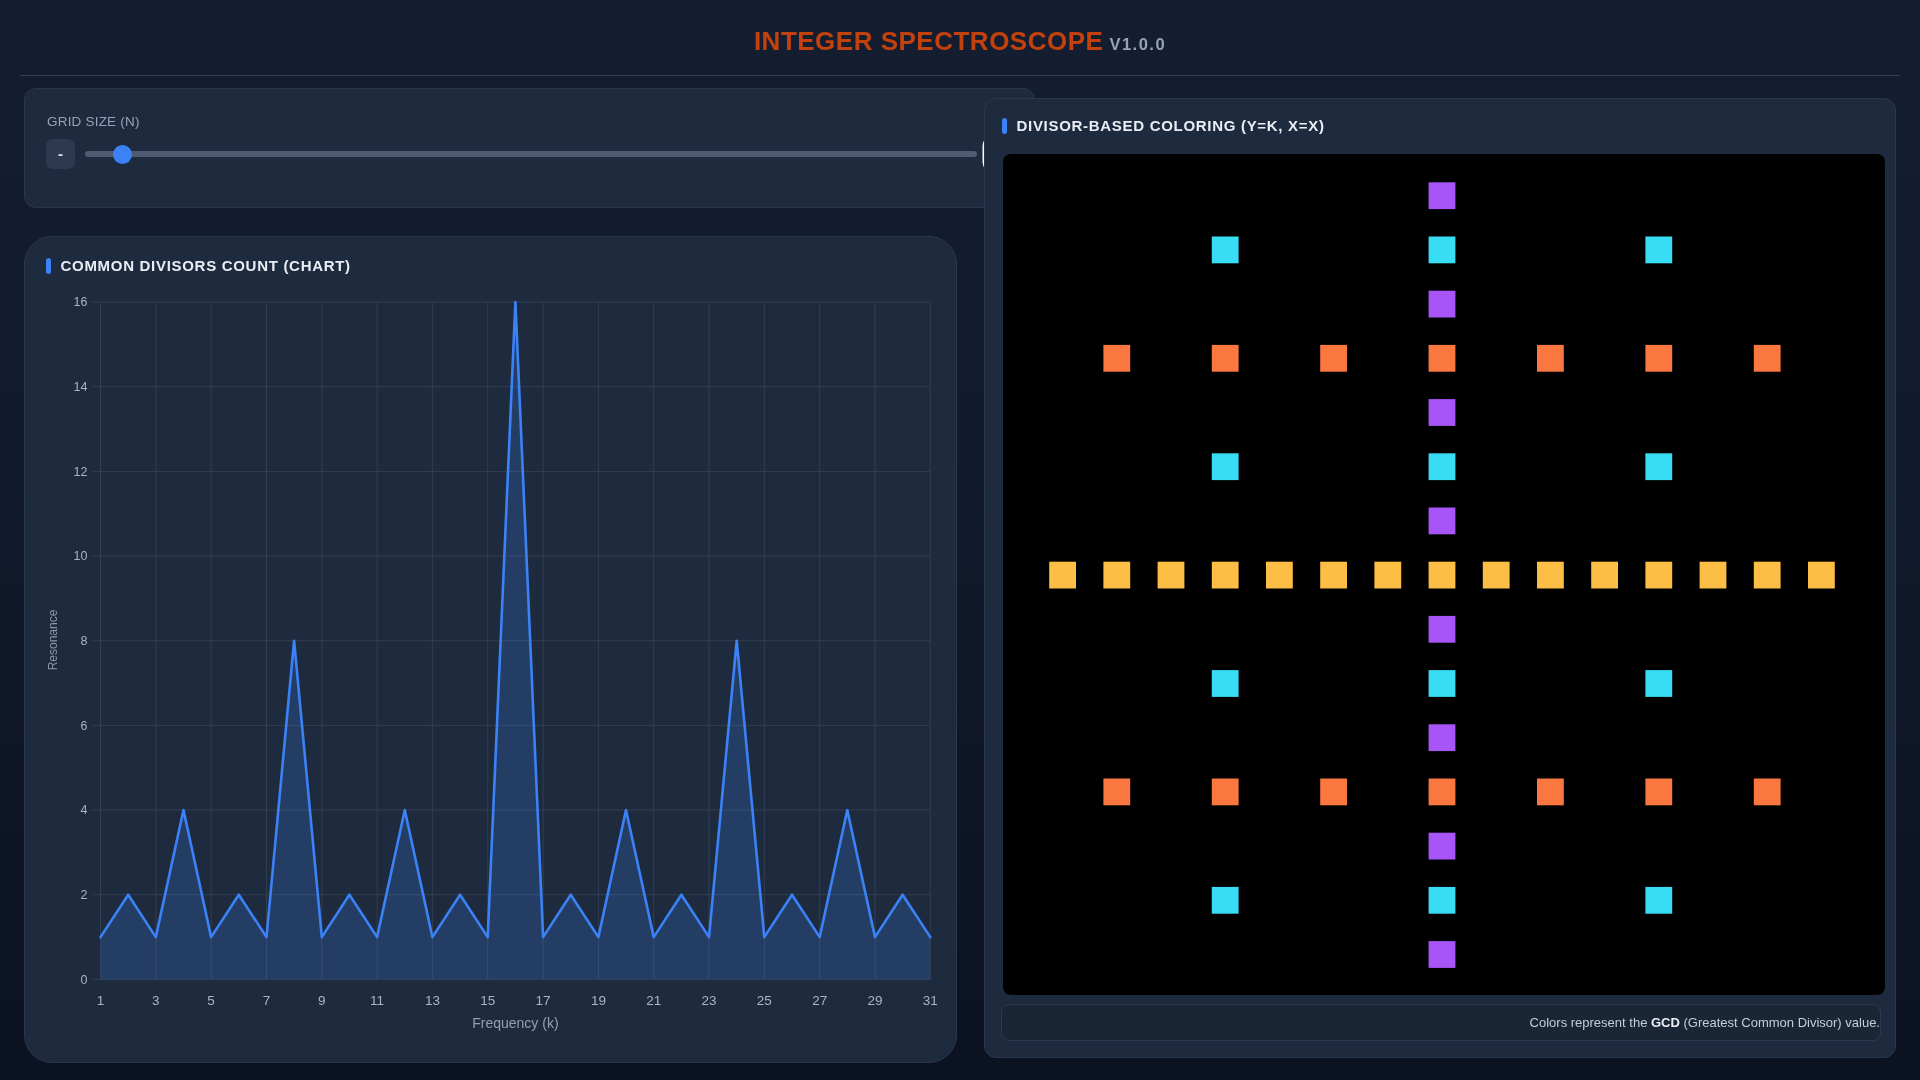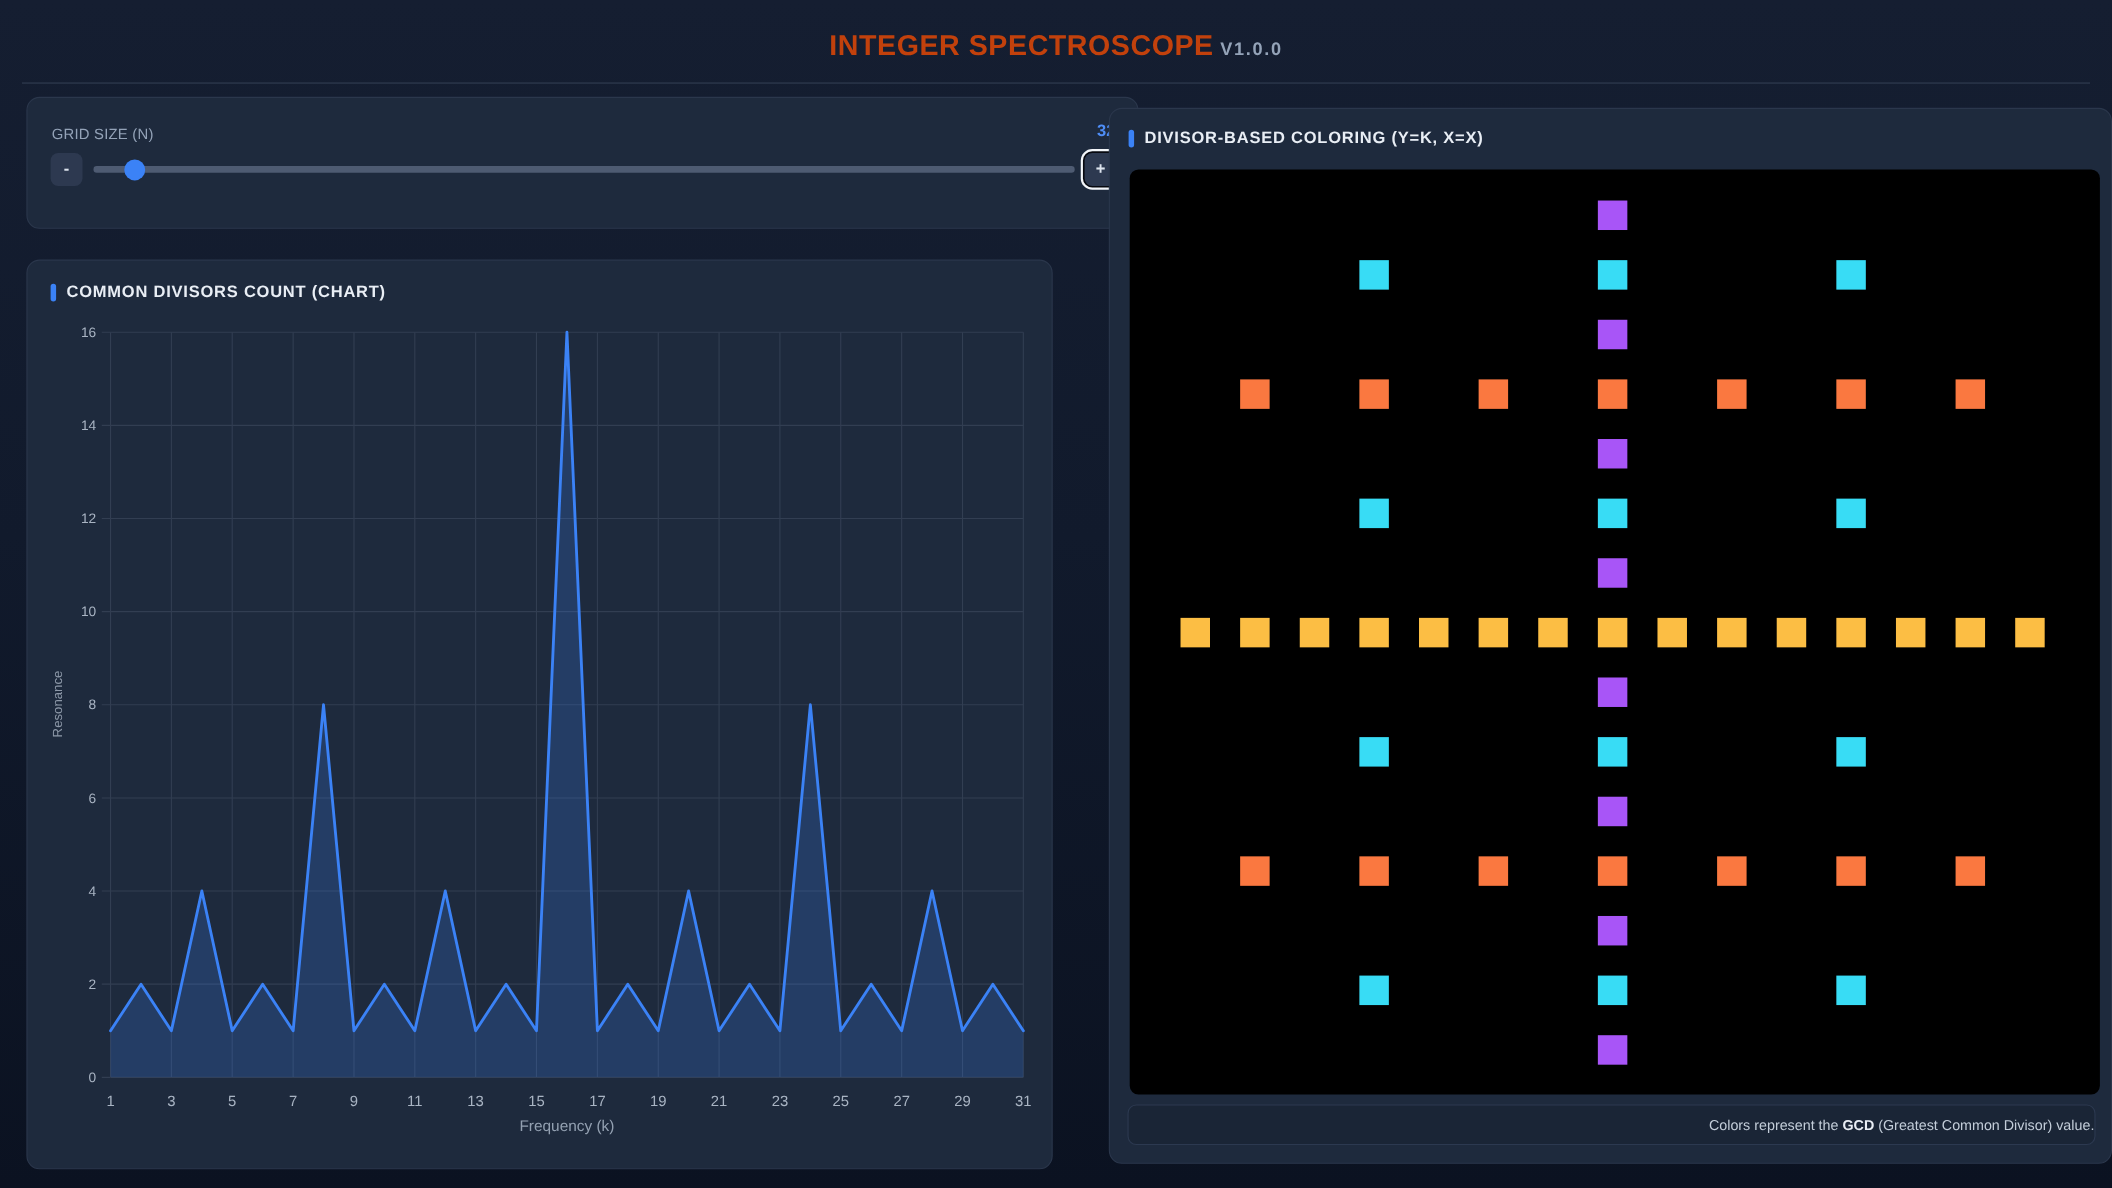--- a/index.html
+++ b/index.html
@@ -4,22 +4,22 @@
 * { margin:0; padding:0; box-sizing:border-box; }
 html,body { width:1920px; height:1080px; overflow:hidden;
   font-family:"Liberation Sans",sans-serif;
   background:linear-gradient(180deg,#151e31 0%,#111a2c 45%,#0b1221 100%); }
 .hdr { text-align:center; padding-top:26px; }
 .hdr .t1 { font-size:26px; font-weight:bold; color:#c2410c; letter-spacing:0.5px; }
 .hdr .t2 { font-size:16.5px; font-weight:bold; color:#94a3b8; letter-spacing:1.5px; margin-left:6px; }
 .rule { position:absolute; left:20px; right:20px; top:75px; height:1px; background:#333e52; }
 .card { position:absolute; background:#1e2a3d; border:1px solid #2b374c; border-radius:12px; }
 #card-slider { left:24px; top:88px; width:1011px; height:120px; }
-#card-chart  { left:24px; top:236px; width:933px; height:827px; }
-#card-grid   { left:984px; top:98px; width:912px; height:960px;margin-left:24px; }
+#card-chart  { left:24px; top:236px; width:933px; height:827px;border-radius:28px; }
+#card-grid   { left:984px; top:98px; width:912px; height:960px; }
 .lbl { position:absolute; left:22px; top:25px; font-size:13.5px; color:#94a3b8; letter-spacing:0.2px; }
 .val { position:absolute; right:20px; top:22px; font-size:15px; font-weight:bold; color:#4f8ef7; }
 .btn { position:absolute; width:29px; height:30px; background:#2d3950; border-radius:7px;
        color:#dde4ee; font-size:15px; font-weight:bold; text-align:center; line-height:30px; }
 .btn.minus { left:21px; top:50px; }
 .btn.plus  { right:19px; top:50px; box-shadow:0 0 0 1.5px #06080f, 0 0 0 3.5px #f3f6fa; }
 .track { position:absolute; left:60px; right:57px; top:61.5px; height:6.5px; border-radius:3.5px; background:#4e5b72; }
 .thumb { position:absolute; left:87.5px; top:55.5px; width:19px; height:19px; border-radius:50%; background:#3b82f6; }
 .chead { position:absolute; display:flex; align-items:center; }
 .chead .bar { width:4.5px; height:16px; border-radius:2.5px; background:#3b82f6; margin-right:10px; }

